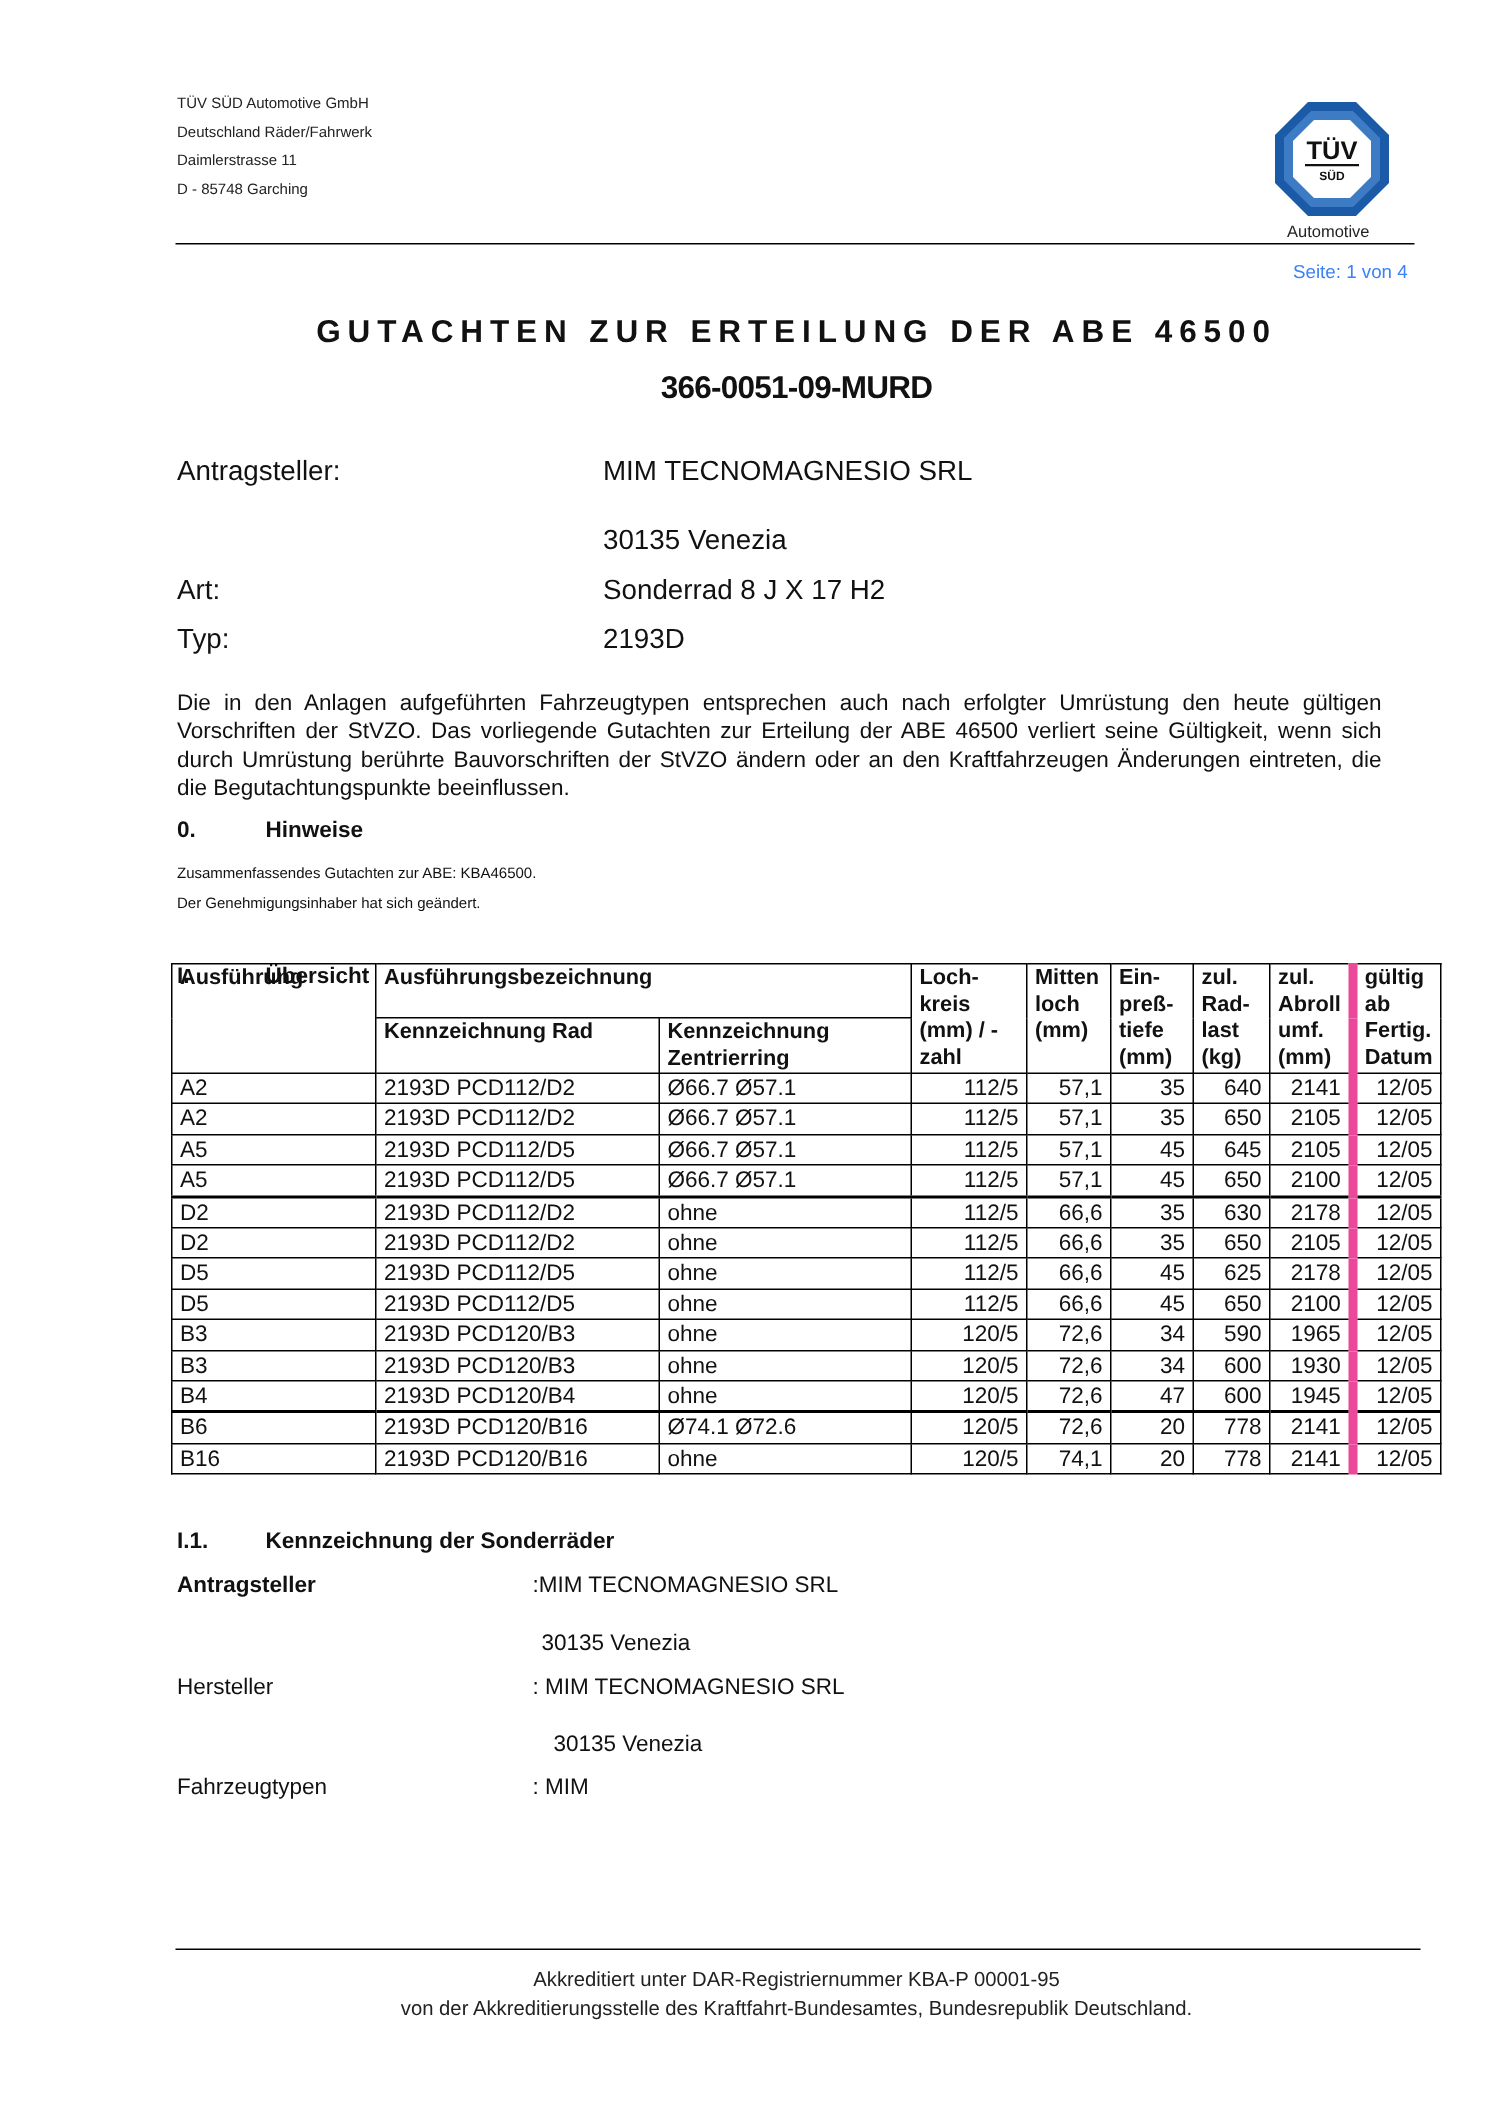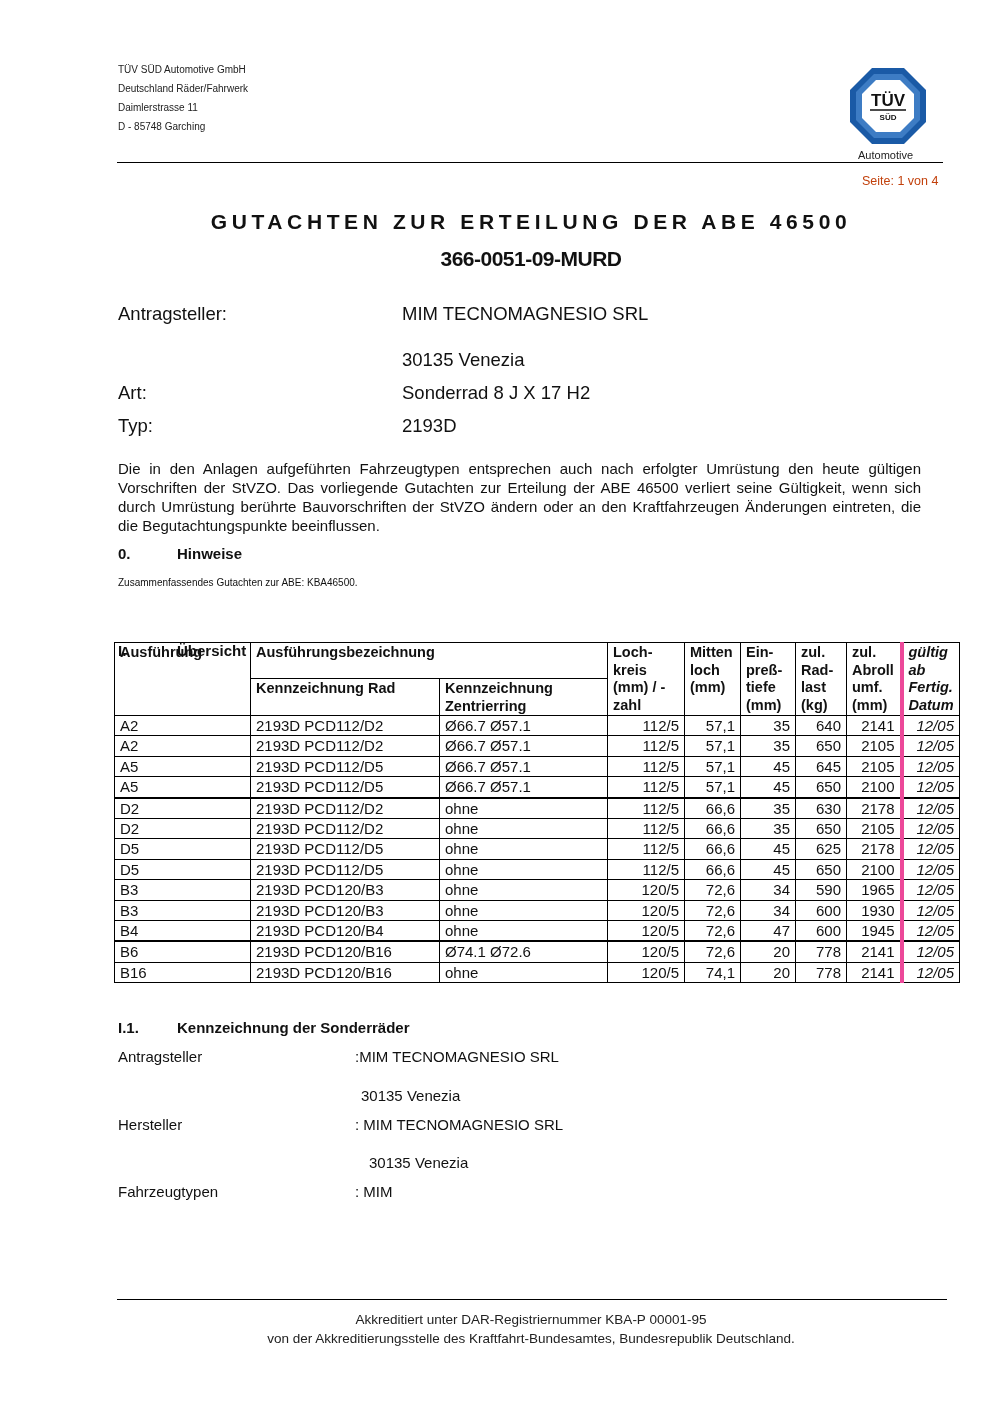--- a/index.html
+++ b/index.html
@@ -2,35 +2,35 @@
 <html><head>
 <meta charset="utf-8">
 <style>
   html, body { margin: 0; padding: 0; background: #ffffff; }
   body { width: 993px; height: 1404px; position: relative; font-family: "Liberation Sans", sans-serif; color: #111; overflow: hidden; }
   .abs { position: absolute; }
   .addr { left: 118px; top: 60px; font-size: 10px; line-height: 19px; color: #222; }
   .logo { left: 848px; top: 66px; width: 80px; height: 80px; }
   .logo-caption { left: 858px; top: 149px; font-size: 11px; color: #222; }
   .header-rule { left: 117px; top: 162px; width: 826px; height: 0; border-top: 1.5px solid #000; }
-  .page-no { left: 862px; top: 174px; font-size: 12.5px; color: #c2410c; }
+  .page-no { left: 862px; top: 174px; font-size: 12.5px; color: #3b82f6; }
   .title { left: 0; width: 1062px; top: 210px; text-align: center; font-size: 21px; font-weight: bold; letter-spacing: 4.6px; }
   .subtitle { left: 0; width: 1062px; top: 247px; text-align: center; font-size: 21px; font-weight: bold; letter-spacing: -0.5px; }
   .kv { font-size: 18.5px; color: #111; }
   .para { left: 118px; top: 459px; width: 803px; font-size: 15px; line-height: 19px; text-align: justify; }
   .sec { font-size: 15px; font-weight: bold; }
   .sec .num { display: inline-block; width: 59px; }
   .notes { left: 118px; top: 573px; font-size: 10px; line-height: 19.5px; }
   table.ov { position: absolute; left: 114px; top: 642px; border-collapse: collapse; font-size: 15px; }
   table.ov td, table.ov th { border: 1px solid #000; padding: 0 5px; line-height: 18px; vertical-align: top; }
   table.ov th { font-weight: bold; text-align: left; font-size: 14.5px; line-height: 17.5px; padding-top: 1px; }
   table.ov td { height: 19.4px; padding-top: 0; padding-bottom: 0; line-height: 19px; }
   table.ov td.r { text-align: right; }
   table.ov tr.thick td { border-top: 2px solid #000; }
-  table.ov .thickleft { border-left: 4px solid #ec4899; font-style: italic; }
+  table.ov .thickleft { border-left: 6px solid #ec4899; }
   .desc { font-size: 15px; }
   .footer-rule { left: 117px; top: 1299px; width: 830px; border-top: 1px solid #000; }
   .footer { left: 0; width: 1062px; top: 1310px; text-align: center; font-size: 13.5px; line-height: 19px; color: #222; }
 </style>
 </head>
 <body>
 
 <div class="abs addr">
   <div>TÜV SÜD Automotive GmbH</div>
   <div>Deutschland Räder/Fahrwerk</div>
@@ -61,20 +61,21 @@
 <div class="abs kv" style="left:118px; top:415px;">Typ:</div>
 <div class="abs kv" style="left:402px; top:415px;">2193D</div>
 
 <div class="abs para">Die in den Anlagen aufgeführten Fahrzeugtypen entsprechen auch nach erfolgter Umrüstung den heute gültigen Vorschriften der StVZO. Das vorliegende Gutachten zur Erteilung der ABE 46500 verliert seine Gültigkeit, wenn sich durch Umrüstung berührte Bauvorschriften der StVZO ändern oder an den Kraftfahrzeugen Änderungen eintreten, die die Begutachtungspunkte beeinflussen.</div>
 
 <div class="abs sec" style="left:118px; top:545px;">
   <span class="num">0.</span><span>Hinweise</span>
 </div>
 <div class="abs notes">
   <div>Zusammenfassendes Gutachten zur ABE: KBA46500.</div>
+  <div>Der Genehmigungsinhaber hat sich geändert.</div>
 </div>
 
 <div class="abs sec" style="left:118px; top:642px;">
   <span class="num">I.</span><span>Übersicht</span>
 </div>
 
 <table class="ov">
   <colgroup>
     <col style="width:136px">
       <col style="width:189px">
@@ -245,21 +246,21 @@
         <td class="r">778</td>
         <td class="r">2141</td>
         <td class="r thickleft">12/05</td>
       </tr>
     </tbody>
 </table>
 
 <div class="abs sec" style="left:118px; top:1019px;">
   <span class="num">I.1.</span><span>Kennzeichnung der Sonderräder</span>
 </div>
-<div class="abs desc" style="left:118px; top:1048px;">Antragsteller</div>
+<div class="abs desc" style="left:118px; top:1048px;font-weight:bold;">Antragsteller</div>
 <div class="abs desc" style="left:355px; top:1048px;">:MIM TECNOMAGNESIO SRL</div>
 <div class="abs desc" style="left:361px; top:1087px;">30135 Venezia</div>
 <div class="abs desc" style="left:118px; top:1116px;">Hersteller</div>
 <div class="abs desc" style="left:355px; top:1116px;">: MIM TECNOMAGNESIO SRL</div>
 <div class="abs desc" style="left:369px; top:1154px;">30135 Venezia</div>
 <div class="abs desc" style="left:118px; top:1183px;">Fahrzeugtypen</div>
 <div class="abs desc" style="left:355px; top:1183px;">: MIM</div>
 
 <div class="abs footer-rule"></div>
 <div class="abs footer">

